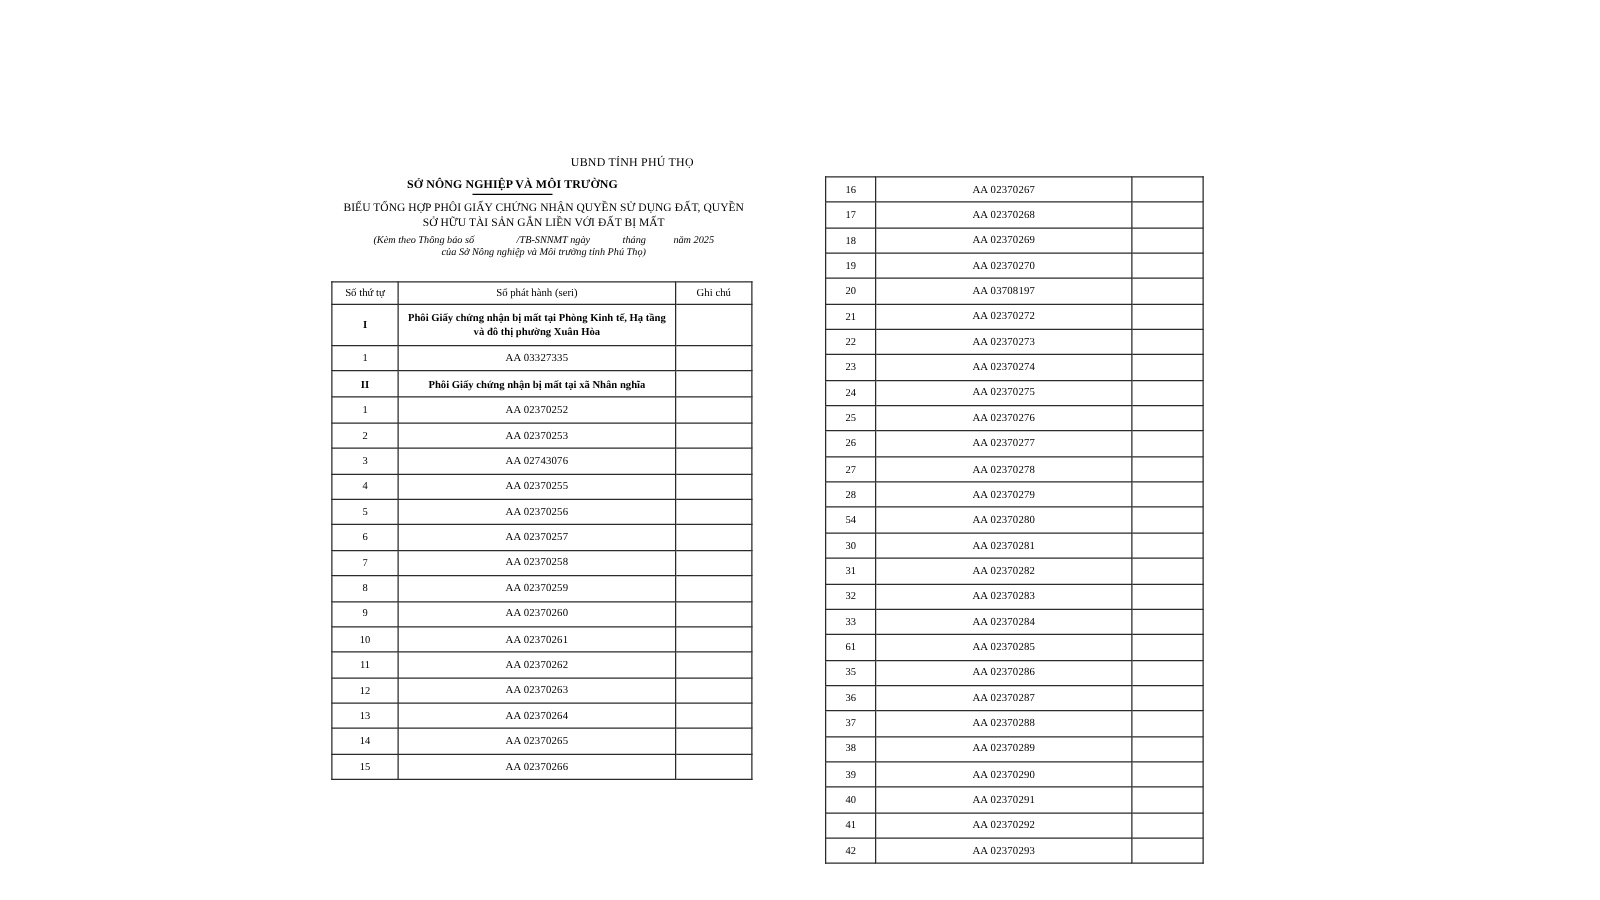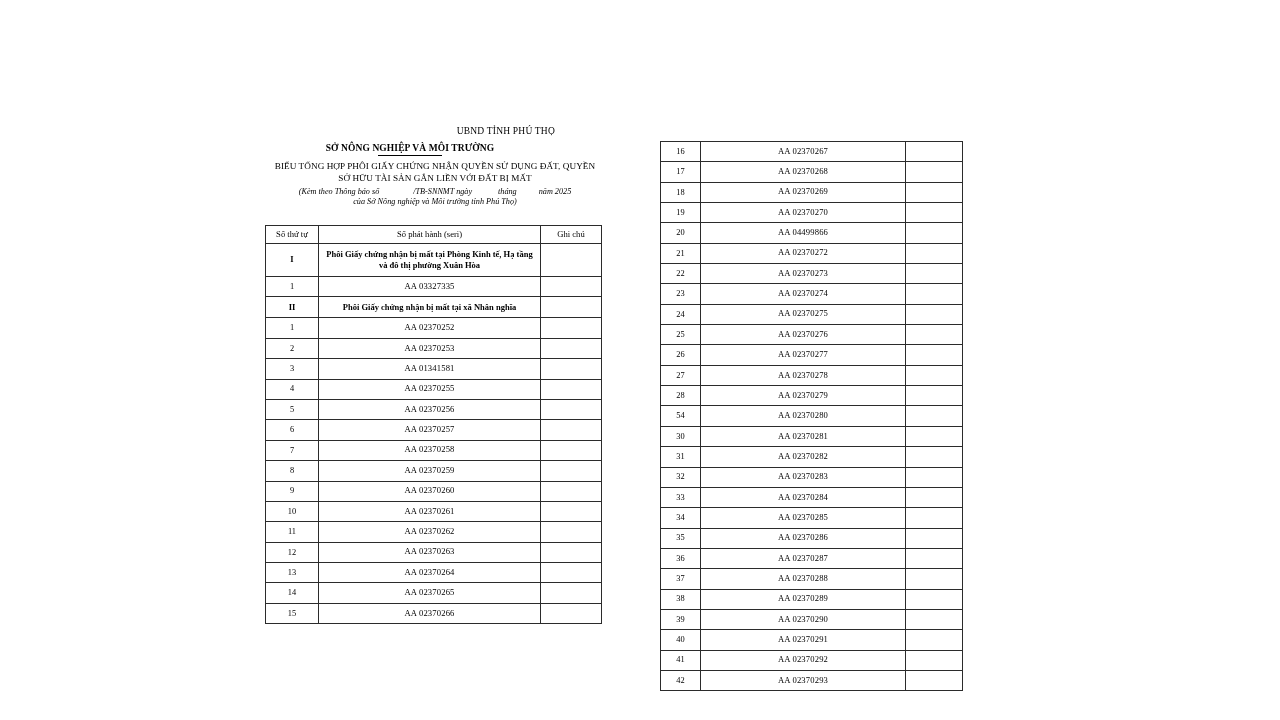--- a/index.html
+++ b/index.html
@@ -170,21 +170,21 @@
           <td class="seri">AA 02370252</td>
           <td class="note"></td>
         </tr>
         <tr class="data-row">
           <td class="stt">2</td>
           <td class="seri">AA 02370253</td>
           <td class="note"></td>
         </tr>
         <tr class="data-row">
           <td class="stt">3</td>
-          <td class="seri">AA 01341581</td>
+          <td class="seri">AA 02743076</td>
           <td class="note"></td>
         </tr>
         <tr class="data-row">
           <td class="stt">4</td>
           <td class="seri">AA 02370255</td>
           <td class="note"></td>
         </tr>
         <tr class="data-row">
           <td class="stt">5</td>
           <td class="seri">AA 02370256</td>
@@ -265,21 +265,21 @@
           <td class="seri">AA 02370269</td>
           <td class="note"></td>
         </tr>
         <tr class="data-row">
           <td class="stt">19</td>
           <td class="seri">AA 02370270</td>
           <td class="note"></td>
         </tr>
         <tr class="data-row">
           <td class="stt">20</td>
-          <td class="seri">AA 04499866</td>
+          <td class="seri">AA 03708197</td>
           <td class="note"></td>
         </tr>
         <tr class="data-row">
           <td class="stt">21</td>
           <td class="seri">AA 02370272</td>
           <td class="note"></td>
         </tr>
         <tr class="data-row">
           <td class="stt">22</td>
           <td class="seri">AA 02370273</td>
@@ -334,21 +334,21 @@
           <td class="stt">32</td>
           <td class="seri">AA 02370283</td>
           <td class="note"></td>
         </tr>
         <tr class="data-row">
           <td class="stt">33</td>
           <td class="seri">AA 02370284</td>
           <td class="note"></td>
         </tr>
         <tr class="data-row">
-          <td class="stt">34</td>
+          <td class="stt">61</td>
           <td class="seri">AA 02370285</td>
           <td class="note"></td>
         </tr>
         <tr class="data-row">
           <td class="stt">35</td>
           <td class="seri">AA 02370286</td>
           <td class="note"></td>
         </tr>
         <tr class="data-row">
           <td class="stt">36</td>

